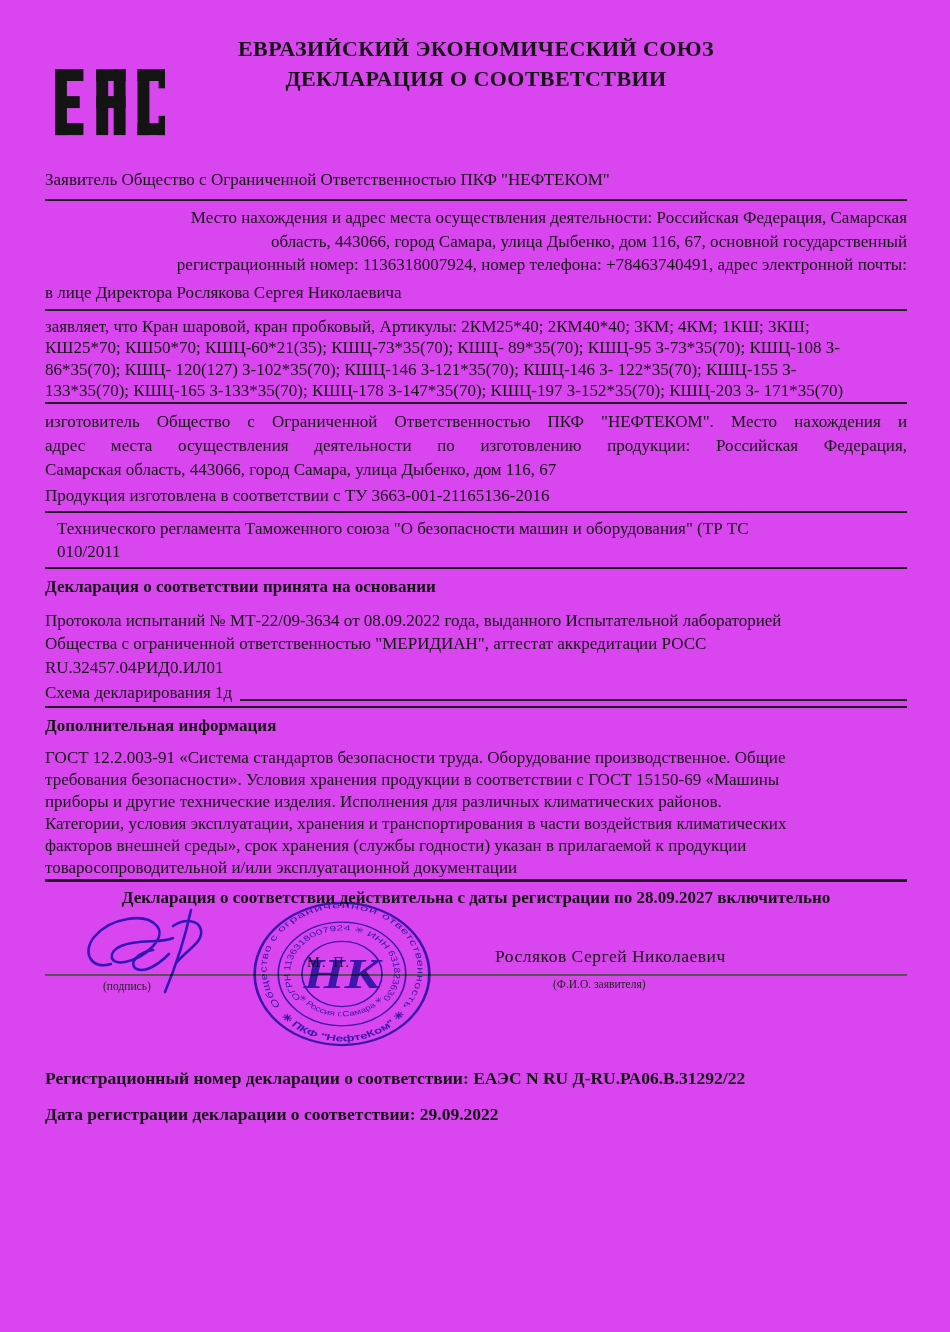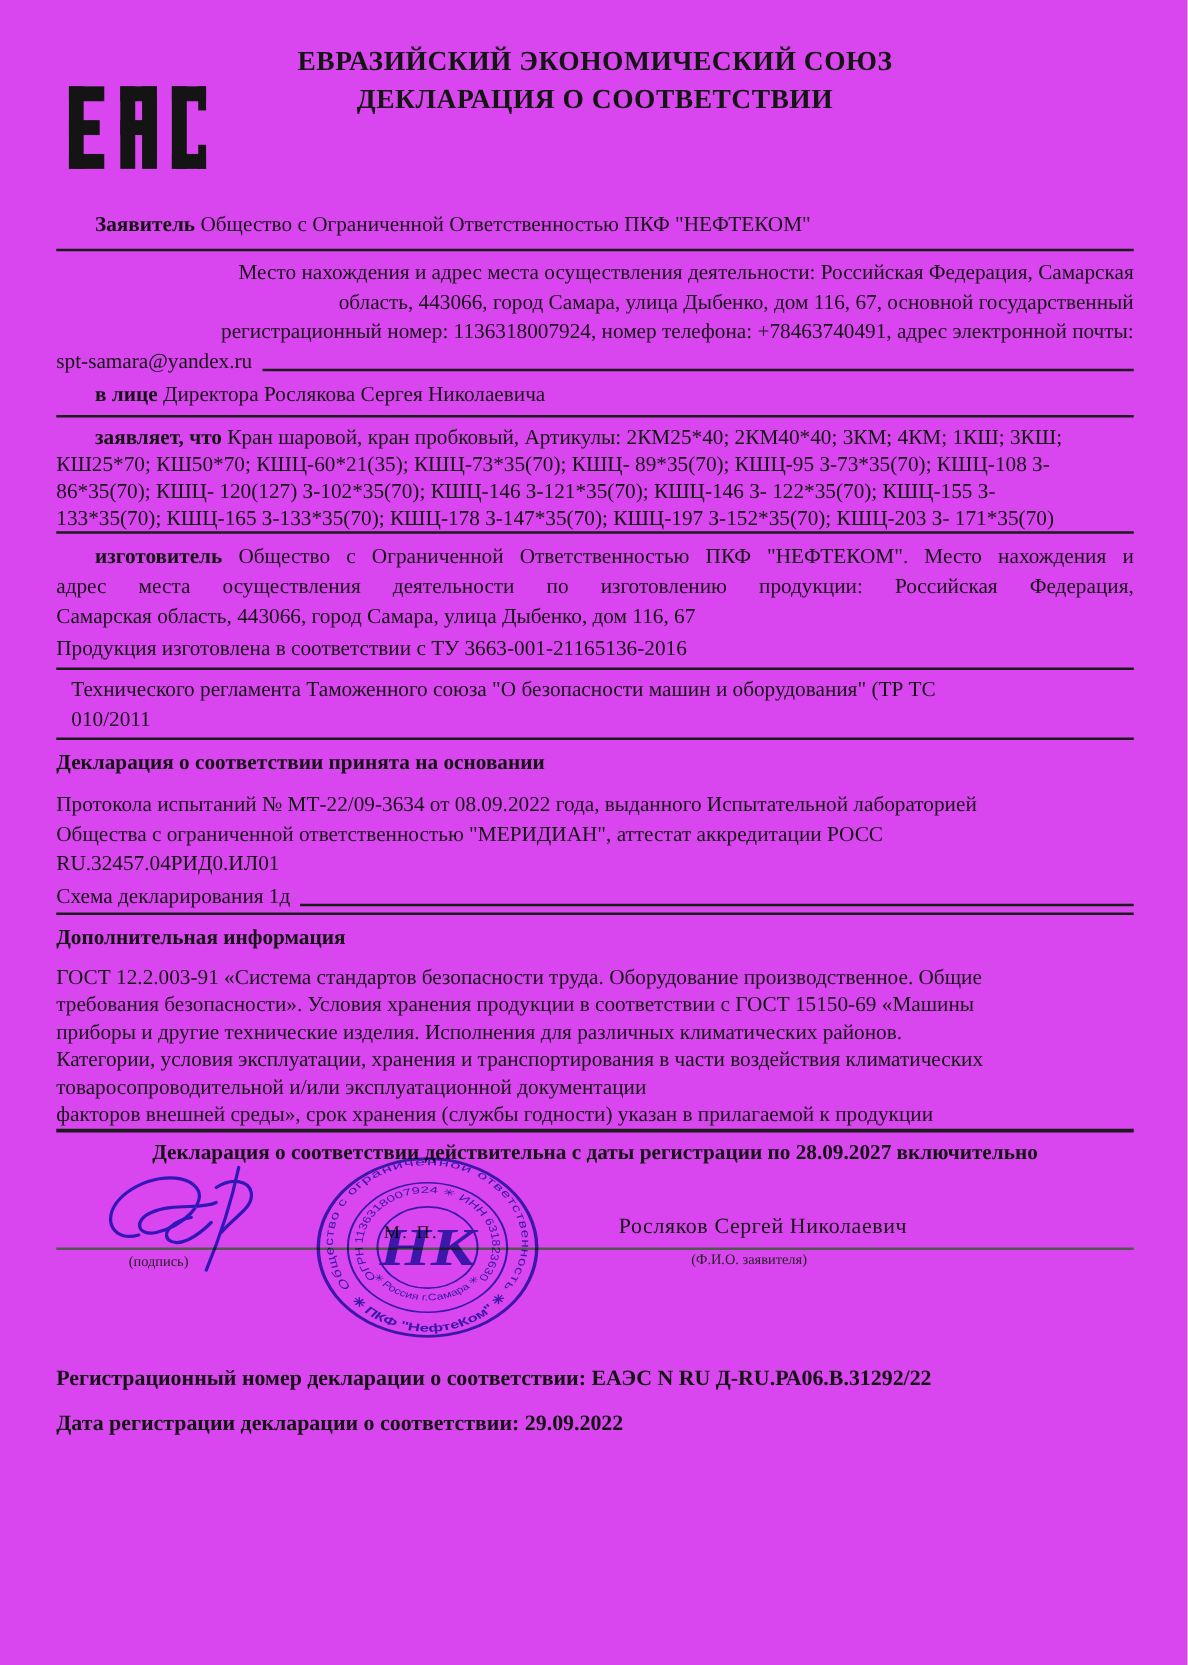--- a/index.html
+++ b/index.html
@@ -5,21 +5,21 @@
   html,body{margin:0;padding:0;background:#e8e8e8;}
   .page{
     position:relative;width:950px;height:1332px;margin:0 auto;background:#d946ef;
     font-family:"Liberation Serif","DejaVu Serif",serif;color:#141414;overflow:hidden;
   }
   .content{position:absolute;left:45px;top:0;width:862px;}
   .titles{padding-top:34px;text-align:center;}
   .title{font-weight:bold;font-size:22px;line-height:30px;letter-spacing:.4px;}
   .eac{position:absolute;left:10px;top:66px;}
   .row{font-size:17px;line-height:24px;}
-  b.lbl{font-weight:bold;margin-left:31px;}
+  b.lbl{font-weight:normal;}
   .rule{border-top:2.2px solid #1b1b1b;height:0;}
   .rule.thick{border-top-width:3px;}
   .applicant{margin-top:74px;padding-bottom:7px;}
   .para{font-size:17px;}
   .addr{margin-top:5px;line-height:23.5px;text-align:right;}
   .tailrow{display:flex;align-items:flex-end;}
   .tail{flex:1;border-bottom:2px solid #1b1b1b;margin:0 0 3px 8px;}
   .vlice{margin-top:4px;padding-bottom:4px;}
   .declares{margin-top:5px;line-height:21.5px;}
   .manuf{margin-top:6px;line-height:24px;}
@@ -76,24 +76,20 @@
     <div class="row applicant">
       <b class="lbl">Заявитель</b>
       <span>Общество с Ограниченной Ответственностью ПКФ "НЕФТЕКОМ"</span>
     </div>
     <div class="rule"></div>
 
     <div class="para addr">
       <div>Место нахождения и адрес места осуществления деятельности: Российская Федерация, Самарская</div>
       <div>область, 443066, город Самара, улица Дыбенко, дом 116, 67, основной государственный</div>
       <div>регистрационный номер: 1136318007924, номер телефона: +78463740491, адрес электронной почты:</div>
-      <div class="tailrow">
-        <span>spt-samara@yandex.ru</span>
-        <span class="tail"></span>
-      </div>
     </div>
 
     <div class="row vlice">
       <b class="lbl">в лице</b>
       <span>Директора Рослякова Сергея Николаевича</span>
     </div>
     <div class="rule"></div>
 
     <div class="para declares">
       <div>
@@ -136,22 +132,22 @@
       <span class="tail"></span>
     </div>
     <div class="rule"></div>
 
     <div class="boldline sechead">Дополнительная информация</div>
     <div class="para addl">
       <div>ГОСТ 12.2.003-91 «Система стандартов безопасности труда. Оборудование производственное. Общие</div>
       <div>требования безопасности». Условия хранения продукции в соответствии с ГОСТ 15150-69 «Машины</div>
       <div>приборы и другие технические изделия. Исполнения для различных климатических районов.</div>
       <div>Категории, условия эксплуатации, хранения и транспортирования в части воздействия климатических</div>
+      <div>факторов внешней среды», срок хранения (службы годности) указан в прилагаемой к продукции</div>
       <div>товаросопроводительной и/или эксплуатационной документации</div>
-      <div>факторов внешней среды», срок хранения (службы годности) указан в прилагаемой к продукции</div>
     </div>
     <div class="rule thick"></div>
 
     <div class="validity">Декларация о соответствии действительна с даты регистрации по 28.09.2027 включительно</div>
 
     <div class="sigzone">
       <div class="sigline"></div>
 
       <svg class="sig-svg" width="190" height="96" viewBox="0 0 190 96">
         <g fill="none" stroke="#3b4fc4" stroke-width="2.6" stroke-linecap="round">

